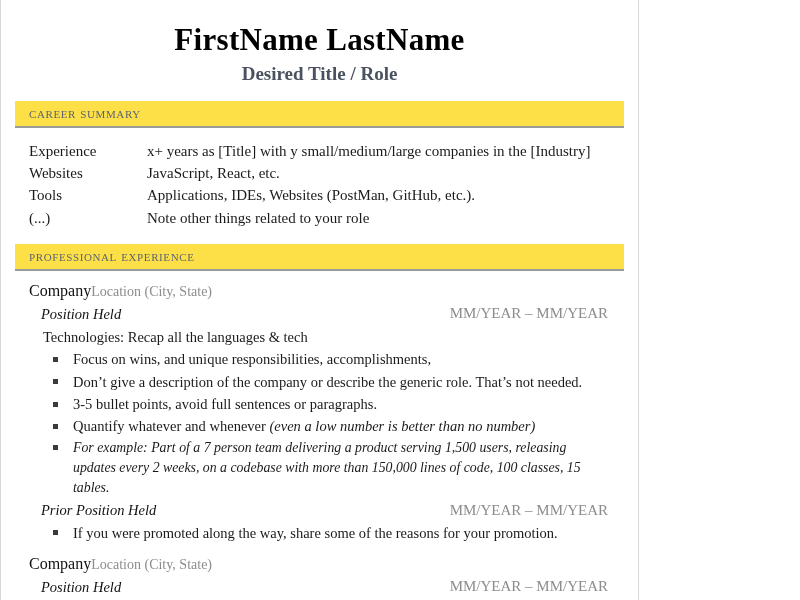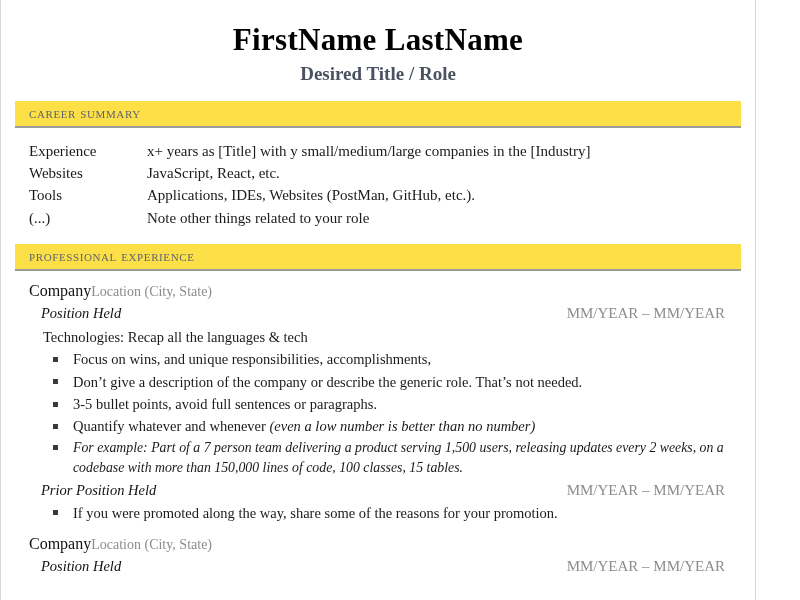--- a/index.html
+++ b/index.html
@@ -10,21 +10,21 @@
   body {
     width: 800px;
     height: 600px;
     overflow: hidden;
     font-family: "Liberation Serif", "DejaVu Serif", serif;
     color: #1a1a1a;
   }
 
   .page {
     position: relative;
-    width: 756px;
+    width: 639px;
     height: 600px;
     background: #ffffff;
     box-sizing: border-box;
     border-left: 1px solid #d8d8d8;
     border-right: 1px solid #d8d8d8;
     overflow: hidden;
   }
 
   
   .doc-header {
@@ -118,21 +118,21 @@
     line-height: 1.3;
   }
   .exp-location {
     font-size: 14px;
     color: #8c8c8c;
     text-align: right;
     line-height: 1.3;
   }
   .exp-position-row {
     display: flex;
-    align-items: flex-start;
+    align-items: center;
     justify-content: space-between;
     margin-top: 3px;
     padding-left: 12px;
   }
   .exp-position {
     font-size: 14.5px;
     font-style: italic;
     color: #111111;
     line-height: 1.3;
   }

